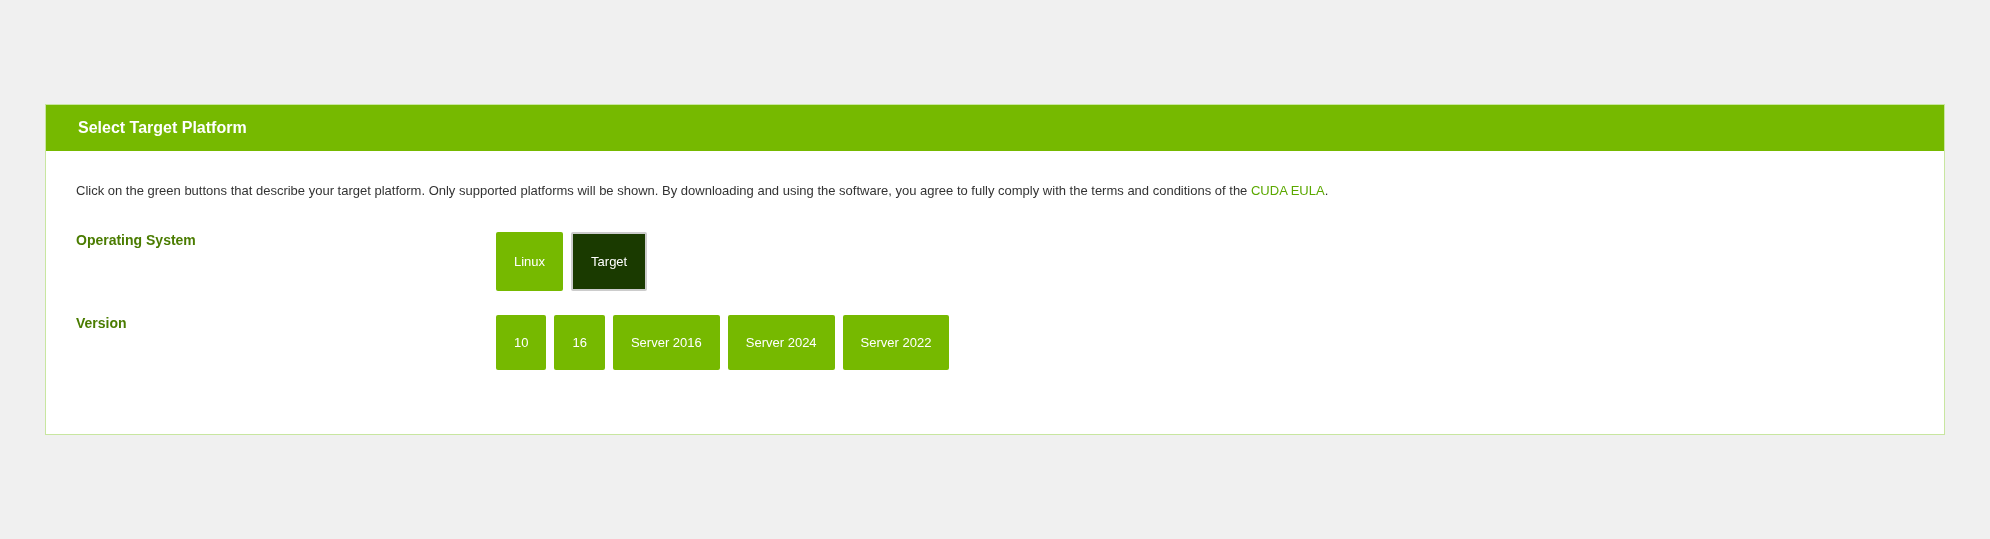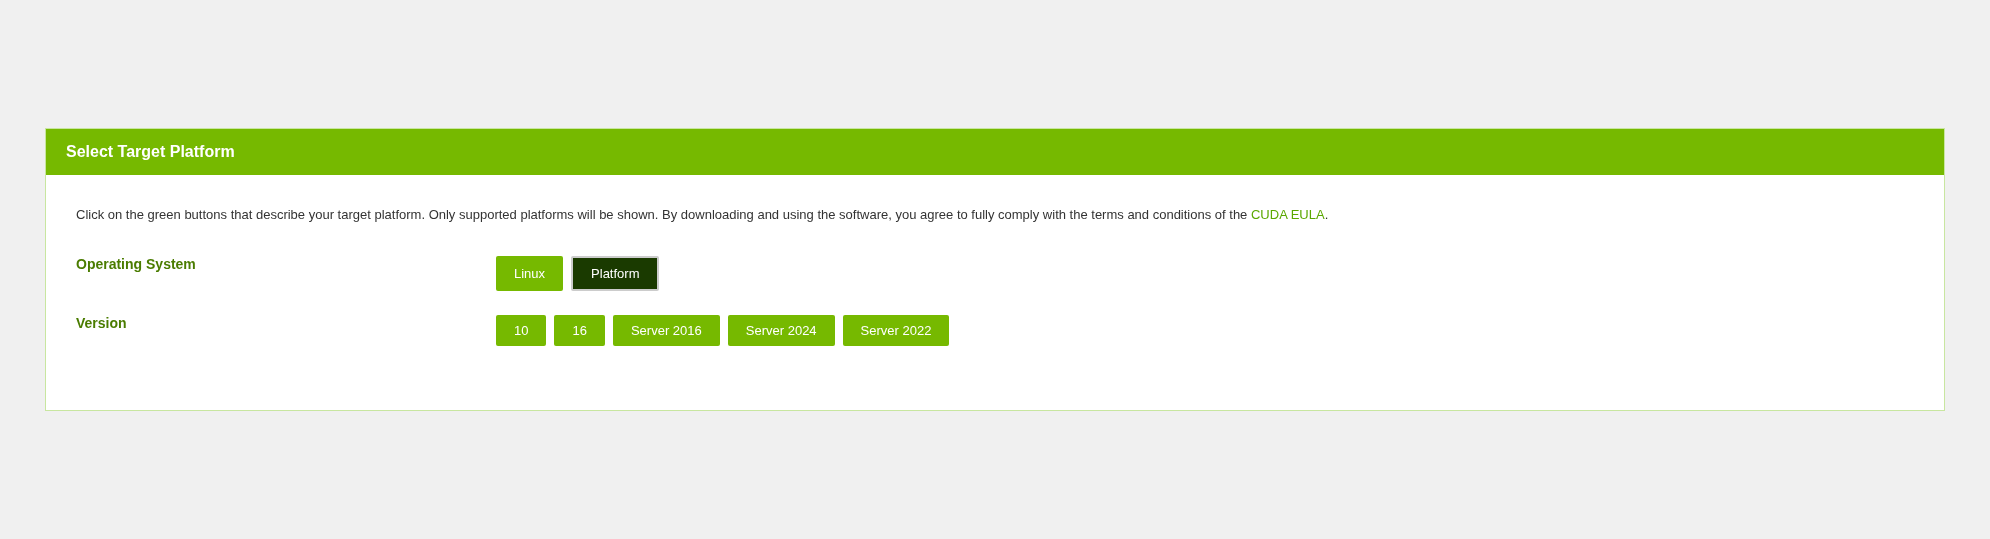--- a/index.html
+++ b/index.html
@@ -19,21 +19,21 @@
     }
 
     .container {
       width: 1900px;
       background: #ffffff;
       border: 1px solid #c8e6a0;
     }
 
     .header {
       background: #76b900;
-      padding: 14px 20px;
+      padding: 14px 32px;
     }
 
     .header-title {
       color: #ffffff;
       font-size: 16px;
       font-weight: bold;
     }
 
     .content {
       padding: 30px 30px 40px 30px;
@@ -67,21 +67,21 @@
     .buttons-group {
       display: flex;
       gap: 8px;
       flex-wrap: wrap;
     }
 
     .btn {
       background: #76b900;
       color: #ffffff;
       border: none;
-      padding: 8px 18px;
+      padding: 20px 18px;
       font-size: 13px;
       font-weight: 500;
       cursor: pointer;
       border-radius: 2px;
     }
 
     .btn-selected {
       background: #1a3a00;
       color: #ffffff;
       border: 2px solid #cccccc;
@@ -96,21 +96,21 @@
   </div>
   <div class="content">
     <p class="description">
       <span>Click on the green buttons that describe your target platform. Only supported platforms will be shown. By downloading and using the software, you agree to fully comply with the terms and conditions of the </span><a class="cuda-link">CUDA EULA</a><span>.</span>
     </p>
 
     <div class="row">
       <div class="row-label">Operating System</div>
       <div class="buttons-group">
         <button class="btn">Linux</button>
-        <button class="btn btn-selected">Platform</button>
+        <button class="btn btn-selected">Target</button>
       </div>
     </div>
 
 
     <div class="row">
       <div class="row-label">Version</div>
       <div class="buttons-group">
         <button class="btn">10</button>
         <button class="btn">16</button>
         <button class="btn">Server 2016</button>

